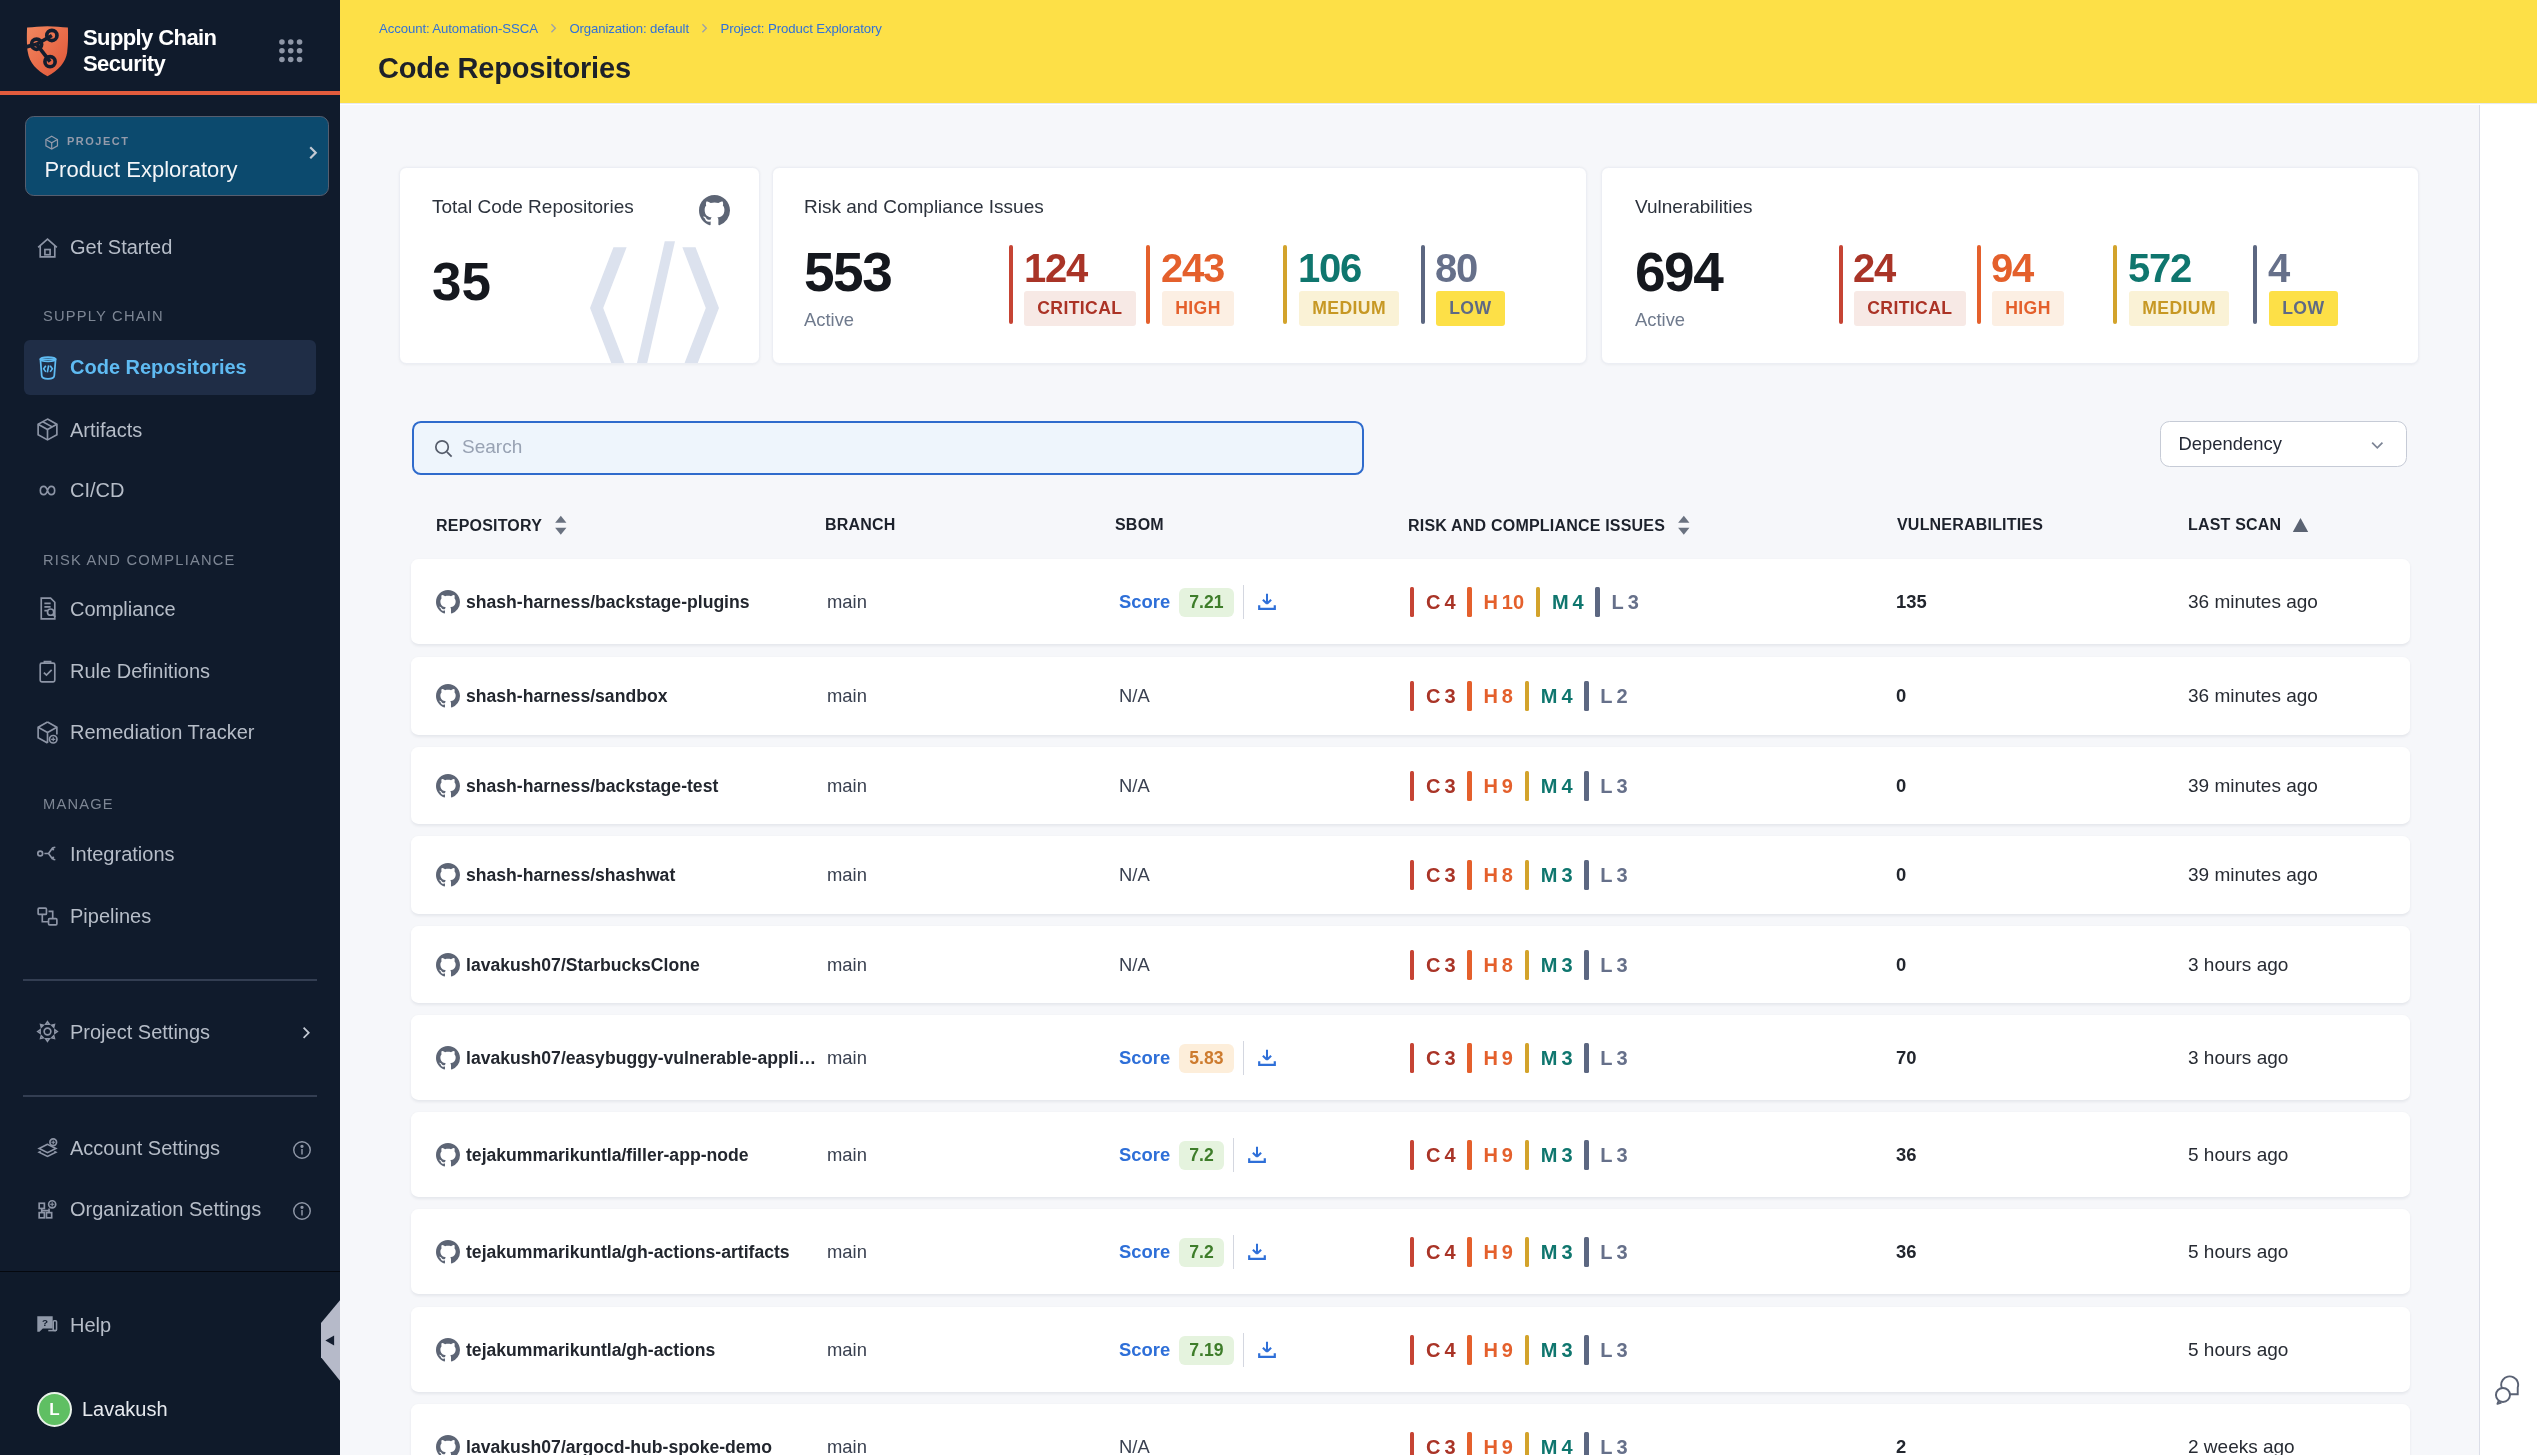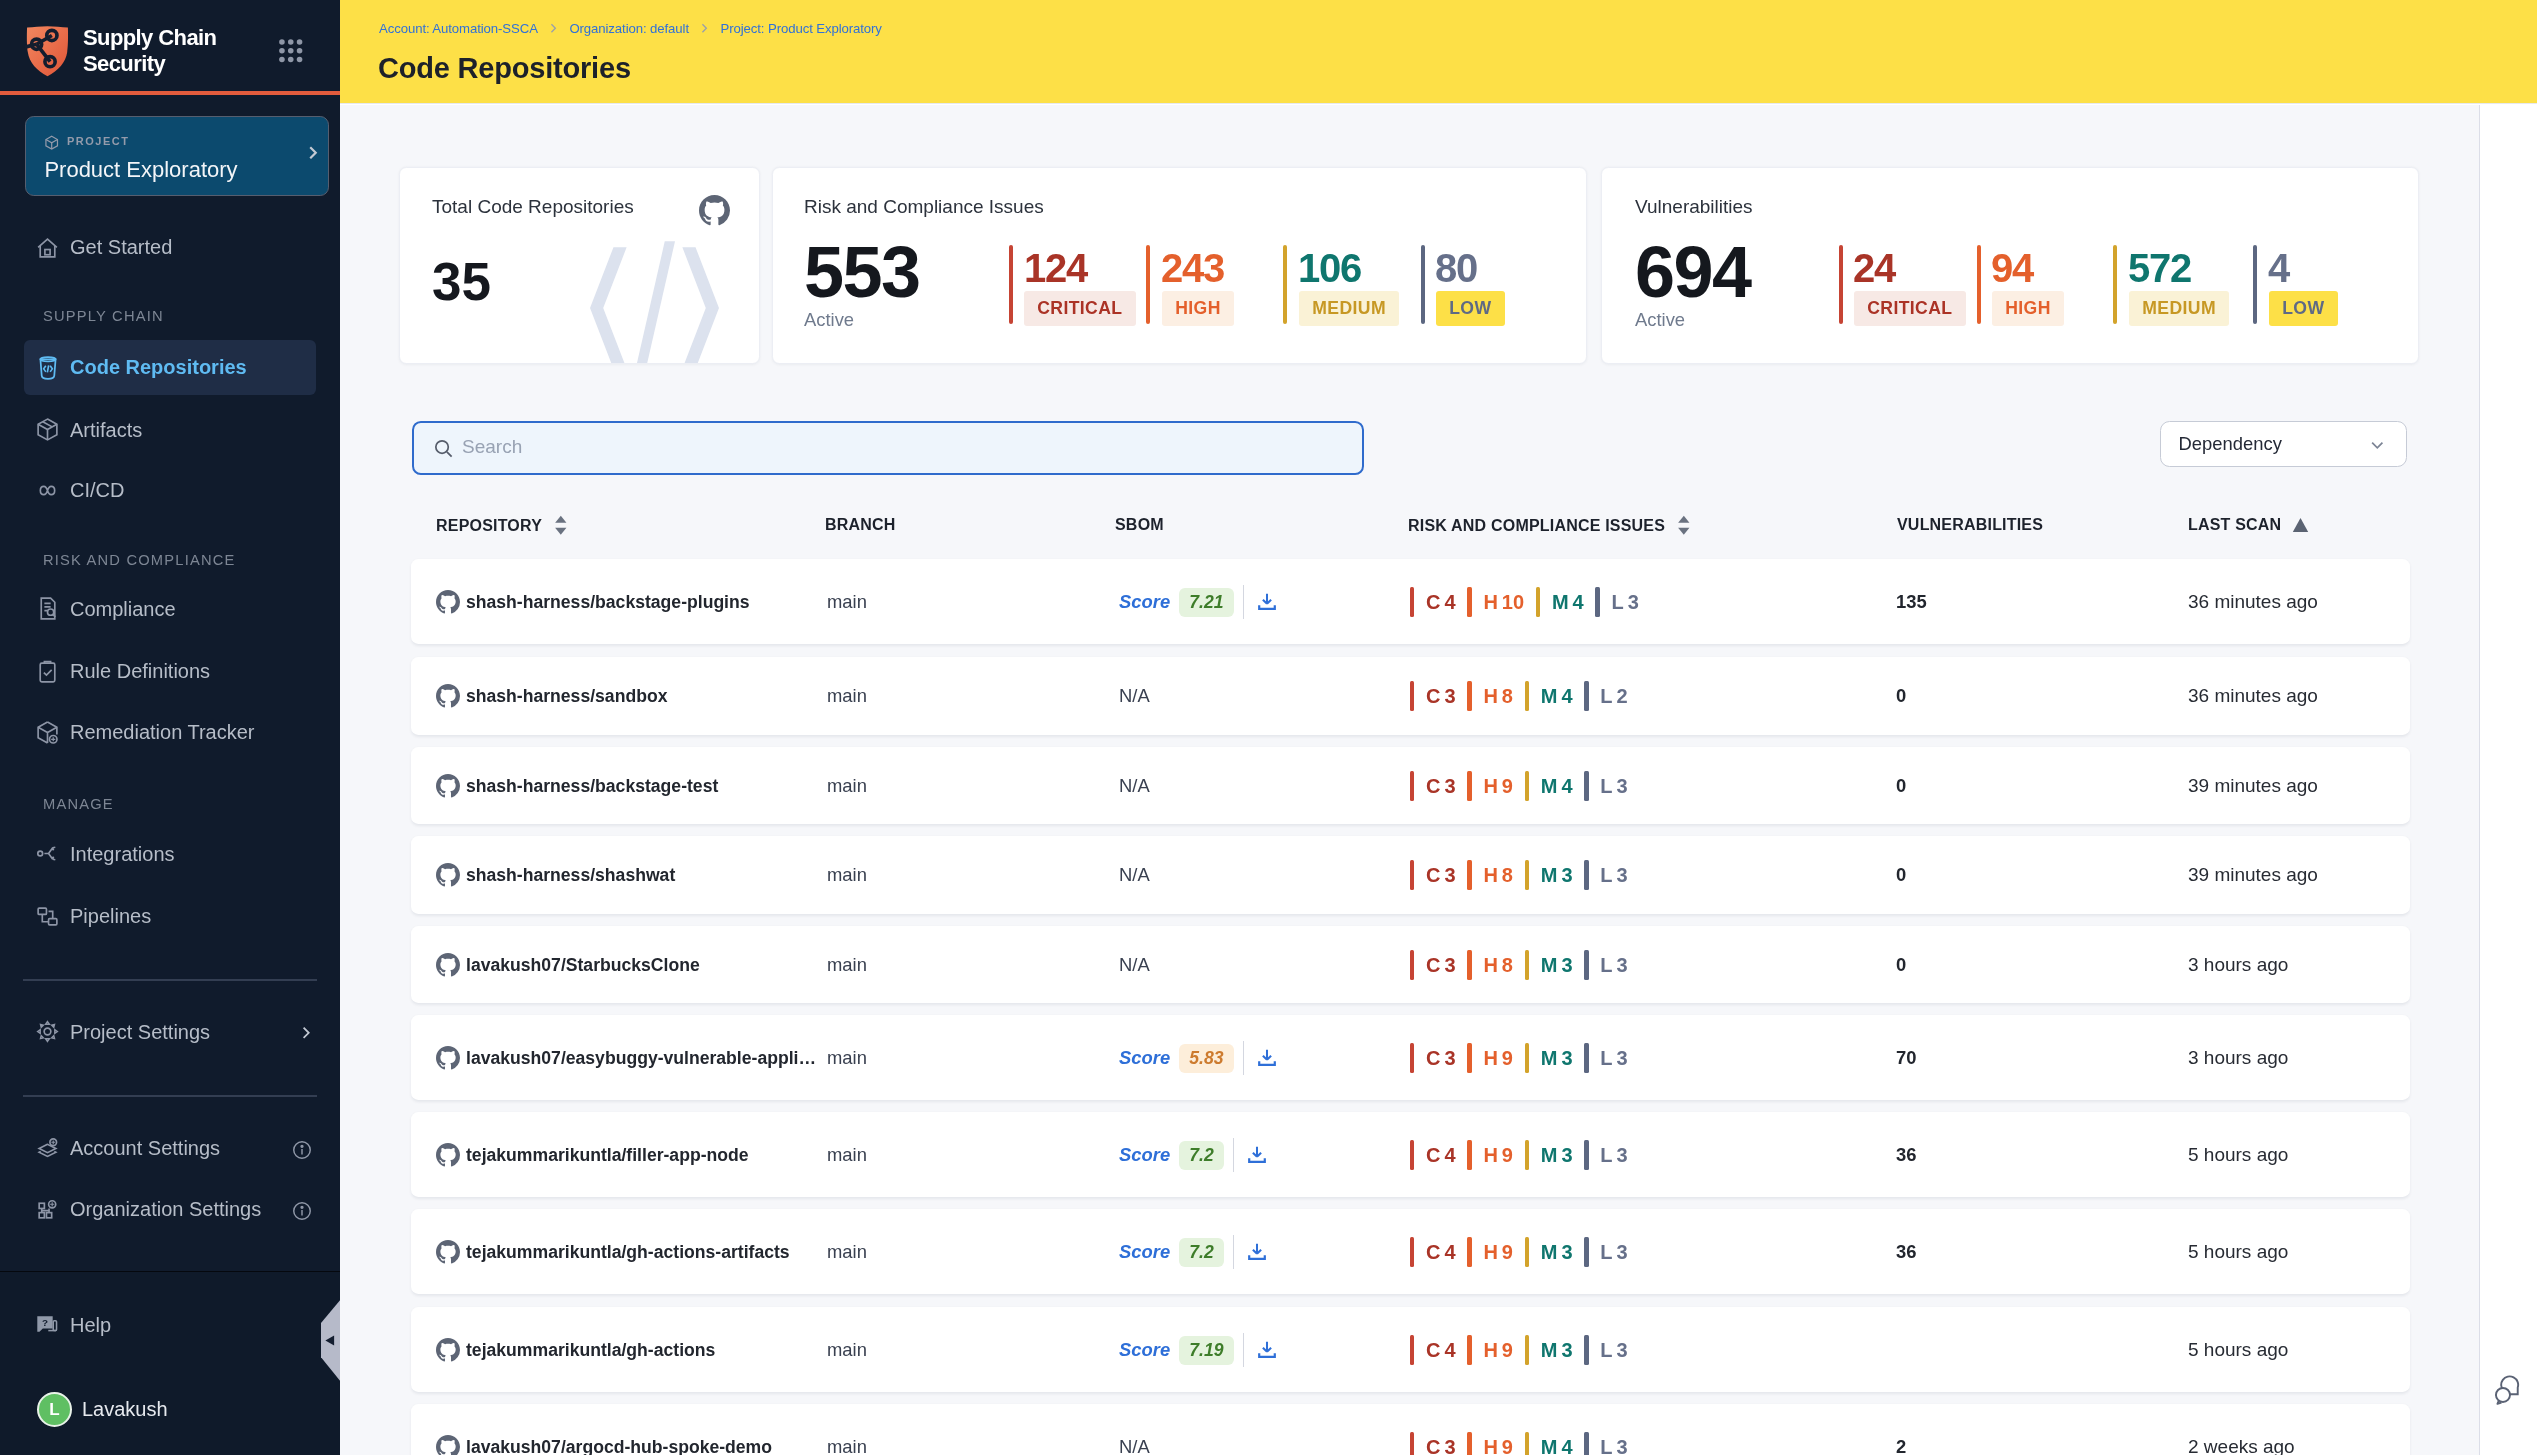--- a/index.html
+++ b/index.html
@@ -9,36 +9,36 @@
 #sidebar{position:absolute;left:0;top:0;width:340px;height:1455px;background:#101b2c;}
 .navitem{position:absolute;left:70px;font-size:20px;line-height:23px;color:#b6bdc8;white-space:nowrap;}
 .navicon{position:absolute;left:35px;width:25px;height:25px;}
 .navsec{position:absolute;left:43px;font-size:14.7px;line-height:17px;letter-spacing:1.2px;color:#7d8694;font-weight:400;}
 
 #header{position:absolute;left:340px;top:0;width:2198px;height:104px;background:#fde047;border-bottom:1.5px solid #e7e9ee;}
 #content{position:absolute;left:340px;top:105px;width:2140px;height:1350px;background:#f6f7fa;border-right:1.5px solid #dcdee8;}
 #whitestrip{position:absolute;left:2482px;top:105px;width:56px;height:1350px;background:#fff;}
 .card{position:absolute;top:167px;background:#fff;border:0.7px solid #eceef4;border-radius:7.3px;box-shadow:0 0.7px 2.9px rgba(20,30,60,.05);overflow:hidden;}
 .cardtitle{position:absolute;top:196px;font-size:19px;line-height:22px;color:#2c323c;}
-.bignum{position:absolute;top:245px;font-size:72px;line-height:55px;font-weight:700;color:#15181e;letter-spacing:-1.5px;}
+.bignum{position:absolute;top:245px;font-size:55px;line-height:55px;font-weight:700;color:#15181e;letter-spacing:-1.5px;}
 .activelab{position:absolute;top:309px;font-size:18.4px;line-height:21px;color:#6f7a8d;}
 .sevbar{position:absolute;width:4.4px;height:79px;top:245px;border-radius:2.2px;}
 .sevnum{position:absolute;top:248px;font-size:40px;line-height:40px;font-weight:700;letter-spacing:-1.3px;}
 .sevbadge{position:absolute;top:291px;height:35px;border-radius:3px;font-size:17.6px;font-weight:700;letter-spacing:0.4px;display:flex;align-items:center;padding:0 13.2px;}
 .c-crit{color:#a93427;} .bg-crit{background:#c64434;} .bb-crit{background:#f7e9e5;color:#ab3326;}
 .c-high{color:#e4602c;} .bg-high{background:#e4602c;} .bb-high{background:#fcefe3;color:#e4602c;}
 .c-med{color:#0f766e;} .bg-med{background:#d3a32b;} .bb-med{background:#faf2d6;color:#c79824;}
 .c-low{color:#66708a;} .bg-low{background:#5c6781;} .bb-low{background:#fde047;color:#5f6a85;}
 
 .th{position:absolute;top:515px;font-size:16px;line-height:19px;font-weight:700;color:#1d222c;letter-spacing:0.2px;white-space:nowrap;display:flex;align-items:center;gap:10.3px;}
 .row{position:absolute;left:411px;width:1999px;background:#fff;border-radius:7.3px;box-shadow:0 1.5px 2.9px rgba(20,30,60,.07);}
 .reponame{position:absolute;left:55px;font-size:17.6px;font-weight:700;color:#22262e;white-space:nowrap;transform:translateY(-50%);}
 .ghicon{position:absolute;left:25px;width:24px;height:24px;transform:translateY(-50%);}
 .branch{position:absolute;left:416px;font-size:18.4px;color:#394050;transform:translateY(-50%);}
-.sbom{position:absolute;left:708px;display:flex;align-items:center;transform:translateY(-50%);font-style:italic;}
+.sbom{position:absolute;left:708px;display:flex;align-items:center;transform:translateY(-50%);}
 .scorelab{font-size:18.4px;font-weight:700;color:#2e6fd8;}
 .scorebadge{height:29px;border-radius:5.9px;display:flex;align-items:center;padding:0 10.3px;font-size:17.6px;font-weight:700;margin-left:8.8px;}
 .sb-green{background:#e5f3de;color:#3e7d2a;}
 .sb-orange{background:#fdeeda;color:#cd7b2e;}
 .sbdiv{width:1.5px;height:34px;background:#d4d7e0;margin-left:8.8px;}
 .dl{margin-left:11.7px;width:22px;height:22px;}
 .na{position:absolute;left:708px;font-size:18.4px;color:#394050;transform:translateY(-50%);}
 .sev{position:absolute;left:999px;display:flex;align-items:center;gap:11.7px;transform:translateY(-50%);}
 .svb{width:4.4px;height:30px;border-radius:1.5px;}
 .svt{font-size:20px;font-weight:700;white-space:nowrap;}

